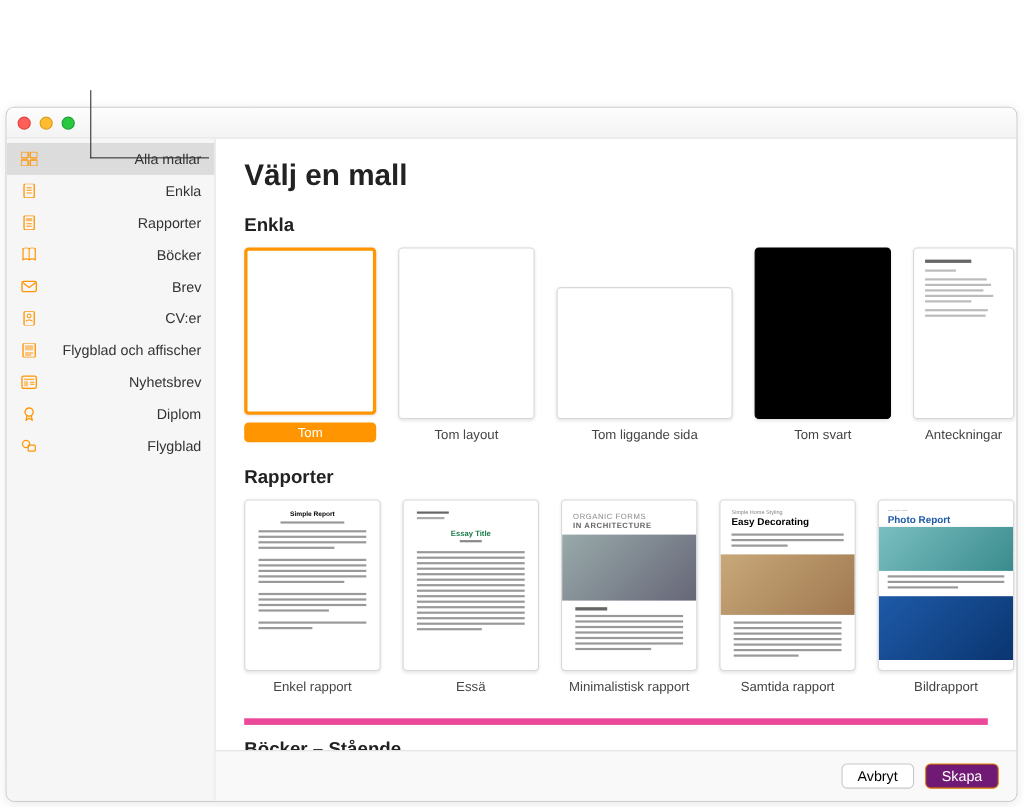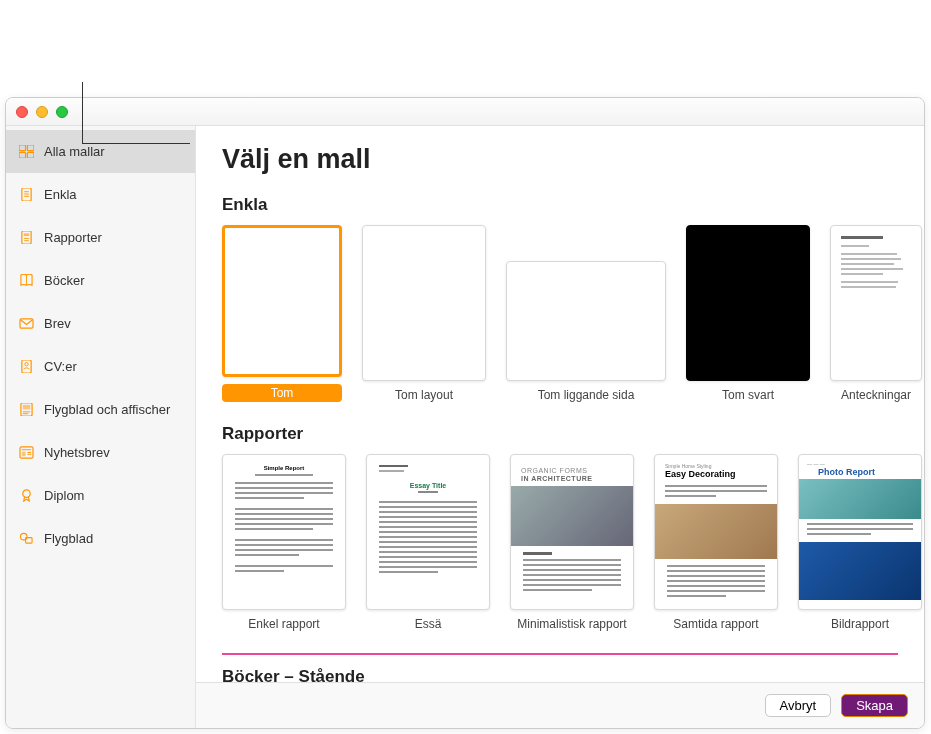--- a/index.html
+++ b/index.html
@@ -57,26 +57,27 @@
     .sidebar {
       width: 190px;
       background: #f6f6f6;
       border-right: 1px solid #e3e3e3;
       padding-top: 4px;
       overflow-y: auto;
     }
     .sidebar-item {
       display: flex;
       align-items: center;
-      height: 43px;
+      height: 29px;
       padding: 0 12px;
       gap: 10px;
       font-size: 13px;
       color: #333;
       cursor: pointer;
+      justify-content: space-between;
     }
     .sidebar-item.selected {
       background: #dcdcdc;
     }
     .sidebar-item .icon {
       width: 16px; height: 14px;
       display: flex; align-items: center; justify-content: center;
     }
     .sidebar-item .icon svg { width: 15px; height: 13px; }
     .main {
@@ -164,21 +165,21 @@
     .notes-lines .nl { height: 2px; background: #bbb; margin-bottom: 3px; }
     .notes-lines .nt { height:3px; width:60%; background:#666; margin-bottom:6px;}
     .minimal-title {
       font-size: 7px; color:#888; letter-spacing:0.5px; padding:12px 10px 4px; line-height:1.1;
     }
     .minimal-title b { display:block; color:#666; }
     .easy-title { font-size:7px; padding:8px 10px 4px; }
     .easy-title .small { color:#888; font-size:5px; }
     .easy-title .big { font-weight:800; font-size:9px; }
     .photo-report-title { font-size:5px; color:#888; padding:6px 8px 2px;}
-    .photo-report-title .pr { font-size:9px; font-weight:700; color:#1e5aa8;margin-left:11px;}
+    .photo-report-title .pr { font-size:9px; font-weight:700; color:#1e5aa8;}
     .footer {
       border-top: 1px solid #e0e0e0;
       height: 46px;
       display: flex;
       align-items: center;
       justify-content: flex-end;
       padding: 0 16px;
       gap: 10px;
       background: #f9f9f9;
     }
@@ -190,21 +191,21 @@
       background: #fff;
       cursor: pointer;
     }
     .btn.primary {
       background: #701a75;
       border-color: #e08400;
       color: #fff;
       font-weight: 500;
     }
     .section-books {
-      border-top: 2px solid #ec4899;
+      border-top: 6px solid #ec4899;
       padding-top: 12px;
       margin-right: 26px;
     }
     
     .thumb.peek { width: 40px; }
   </style>
 </head>
 <body>
 
 <div class="annotation-line"></div>

